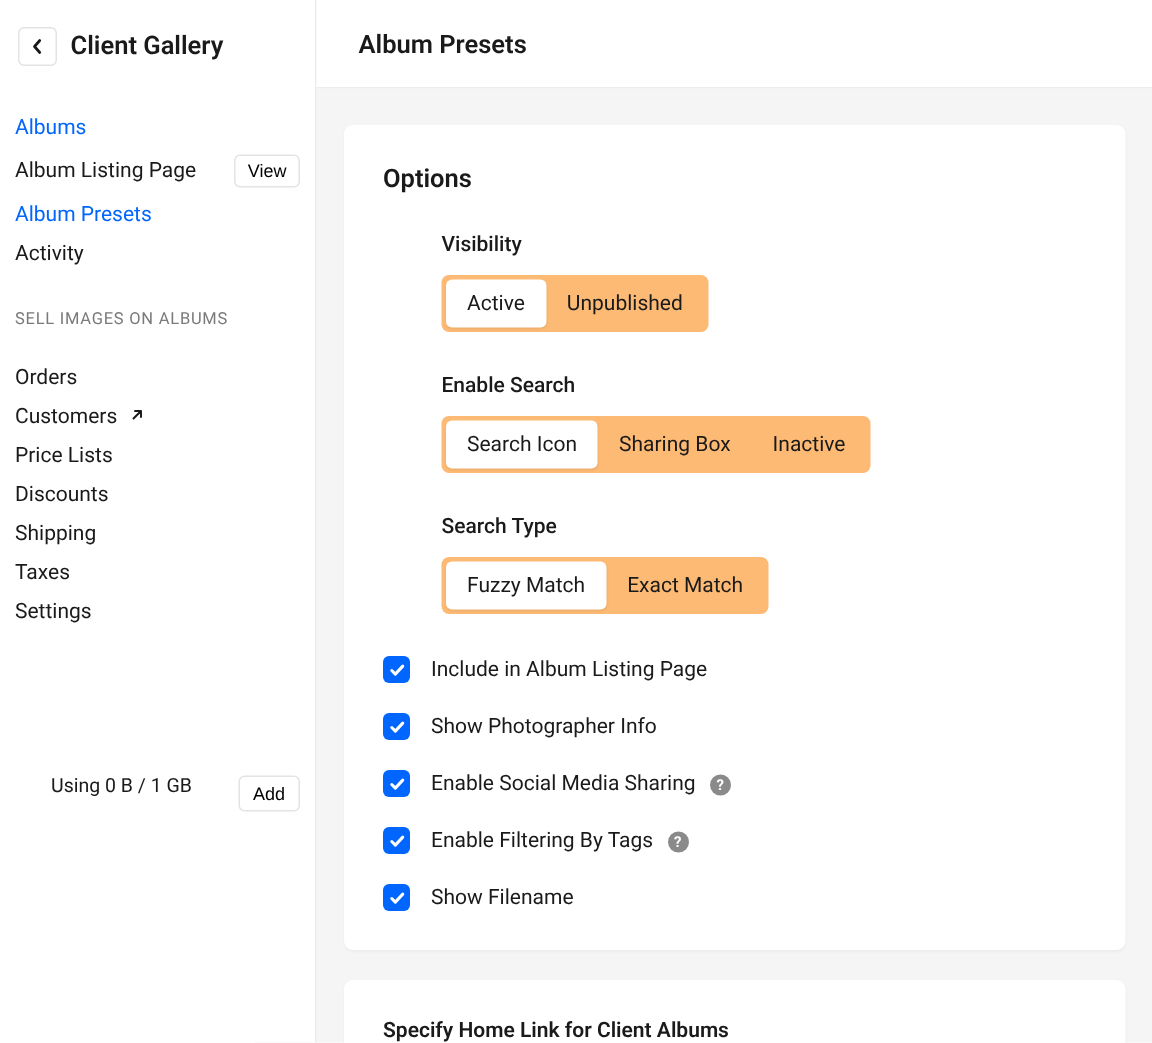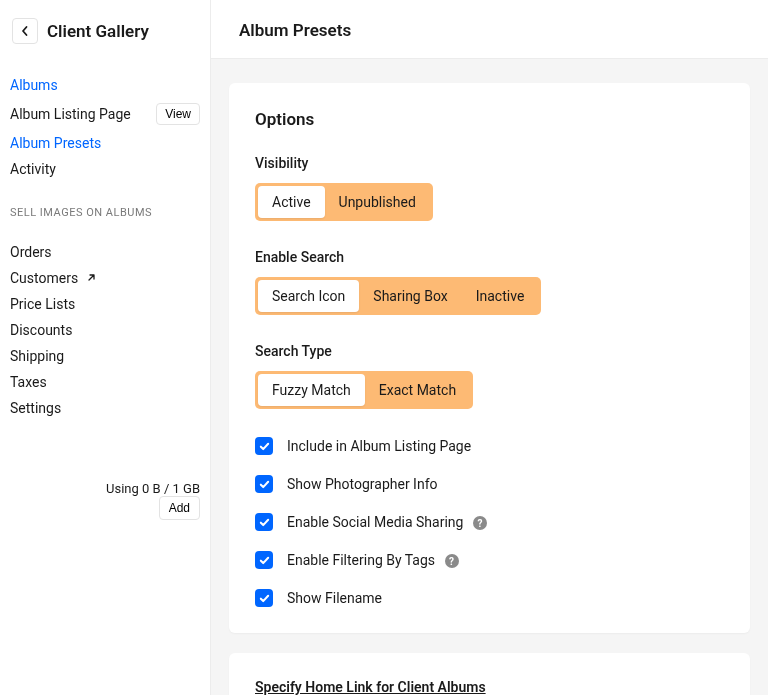--- a/index.html
+++ b/index.html
@@ -76,26 +76,25 @@
       text-transform: uppercase;
       margin-top: 24px;
       margin-bottom: 20px;
       font-weight: 400;
     }
     .ext-link-icon {
       display: inline-block;
       margin-left: 4px;
     }
     .storage-row {
-      margin-top: 60px;
-      display: flex;
-      align-items: flex-end;
+      margin-top: 96px;
+      display: flex;
+      align-items: flex-start;
       justify-content: space-between;
       padding: 0 0 0 24px;
-      flex-direction: column;
     }
     .storage-text {
       font-size: 13px;
       color: #1a1a1a;
     }
     .add-btn {
       border: 1px solid #e3e3e3;
       border-radius: 4px;
       font-size: 12px;
       padding: 4px 9px;
@@ -130,20 +129,21 @@
       margin-bottom: 20px;
       box-shadow: 0 1px 2px rgba(0,0,0,0.04);
     }
     .card-title {
       font-size: 17px;
       font-weight: 600;
       margin-bottom: 26px;
     }
     .option-group {
       margin-bottom: 28px;
+      margin-left: 39px;
     }
     .option-label {
       font-size: 14px;
       font-weight: 500;
       margin-bottom: 12px;
     }
     .segment-group {
       display: inline-flex;
       background: #fdba74;
       border-radius: 5px;
@@ -201,21 +201,20 @@
       color: #fff;
       font-size: 10px;
       font-weight: bold;
       margin-left: 6px;
       cursor: pointer;
     }
     .section-heading {
       font-size: 14px;
       font-weight: 600;
       margin-bottom: 8px;
-      text-decoration: underline;
     }
   </style>
 </head>
 <body>
 
 <div class="sidebar">
   <div class="sidebar-header">
     <div class="back-btn">
       <svg viewBox="0 0 12 12" fill="none" stroke="#1a1a1a" stroke-width="1.8" stroke-linecap="round" stroke-linejoin="round">
           <path d="M7.5 2 L4 6 L7.5 10"></path>

